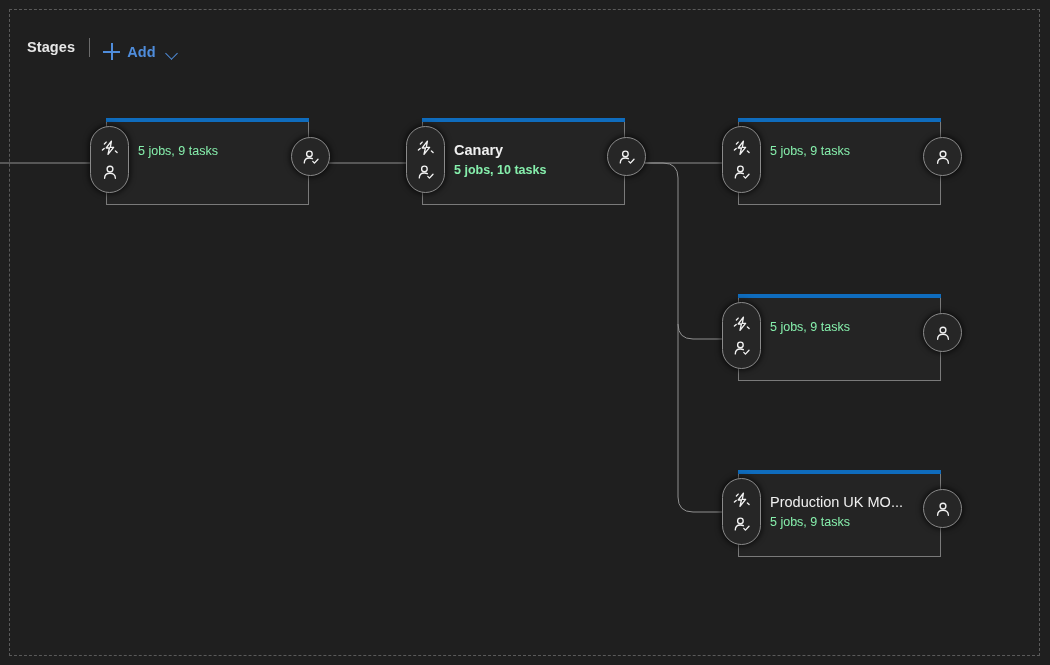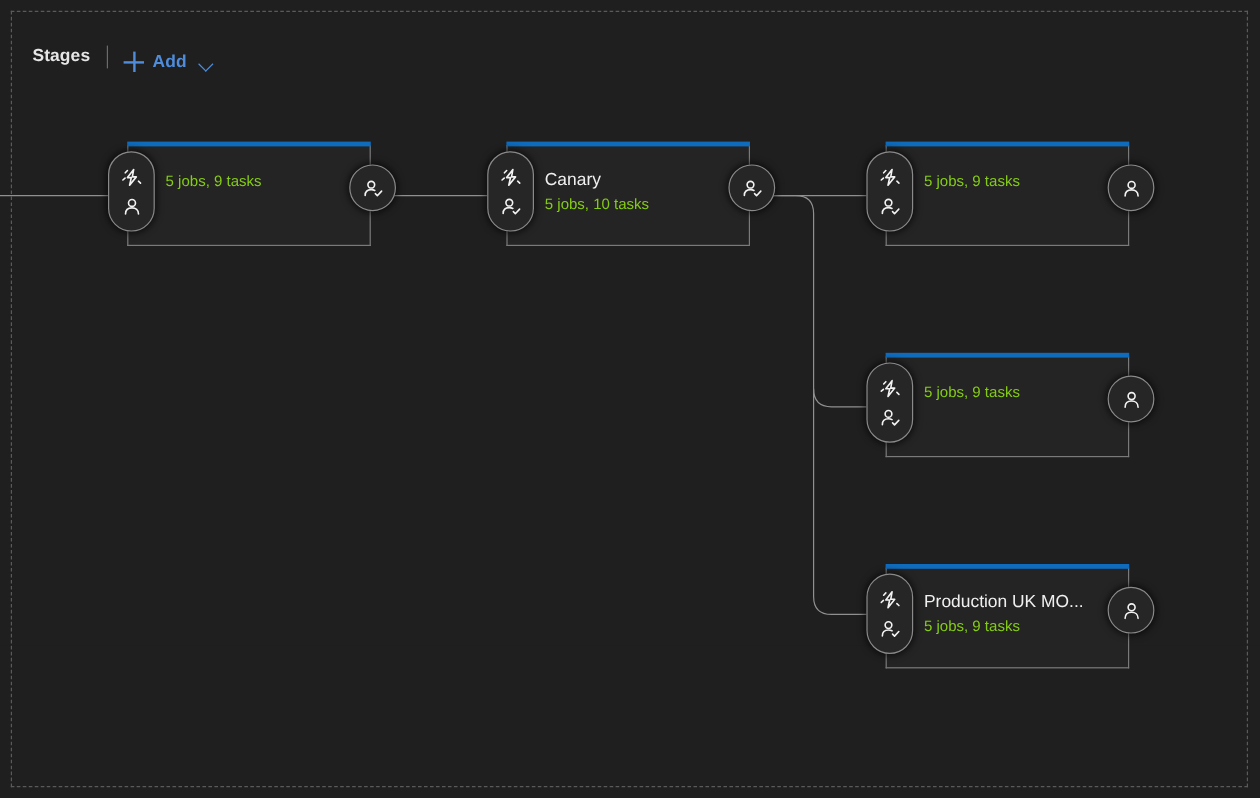--- a/index.html
+++ b/index.html
@@ -141,21 +141,21 @@
   .node-title {
     font-size: 14.5px;
     color: #f0f0f0;
     line-height: 19px;
     white-space: nowrap;
     overflow: hidden;
     text-overflow: ellipsis;
   }
   .node-sub {
     font-size: 12.5px;
-    color: #84cc16;
+    color: #86efac;
     line-height: 17px;
     margin-top: 2px;
     white-space: nowrap;
   }
 
   
   .capsule {
     position: absolute;
     left: 2px;
     top: 8px;
@@ -266,21 +266,21 @@
         <div class="circle-btn">
           <span class="gi">
             <svg width="18" height="18" viewBox="0 0 18 18">
               <circle stroke="#f2f2f2" stroke-width="1.35" fill="none" stroke-linecap="round" stroke-linejoin="round" cx="7.4" cy="5.9" r="2.8"></circle>
               <path stroke="#f2f2f2" stroke-width="1.35" fill="none" stroke-linecap="round" stroke-linejoin="round" d="M2.3 14.9 C2.3 11.6 4.6 10.0 7.4 10.0 C8.5 10.0 9.5 10.25 10.35 10.7"></path>
               <path stroke="#f2f2f2" stroke-width="1.35" fill="none" stroke-linecap="round" stroke-linejoin="round" d="M10.8 13.4 L12.45 15.1 L16.0 11.3"></path>
             </svg>
           </span>
         </div>
       </div>
-      <div class="stage-node" style="left: 404px; top: 118px;">
+      <div class="stage-node" style="left: 404px; top: 118px; font-weight: bold;">
         <div class="node-card"></div>
         <div class="node-topbar"></div>
         <div class="node-text">
           <div class="node-title">Canary</div>
           <div class="node-sub">5 jobs, 10 tasks</div>
         </div>
         <div class="capsule">
           <span class="gi">
             <svg width="18" height="18" viewBox="0 0 18 18">
               <path stroke="#f2f2f2" stroke-width="1.35" fill="none" stroke-linecap="round" stroke-linejoin="round" d="M10.4 2.2 L5.2 9.0 L8.4 9.0 L7.0 15.4 L12.6 8.4 L9.3 8.4 Z"></path>

